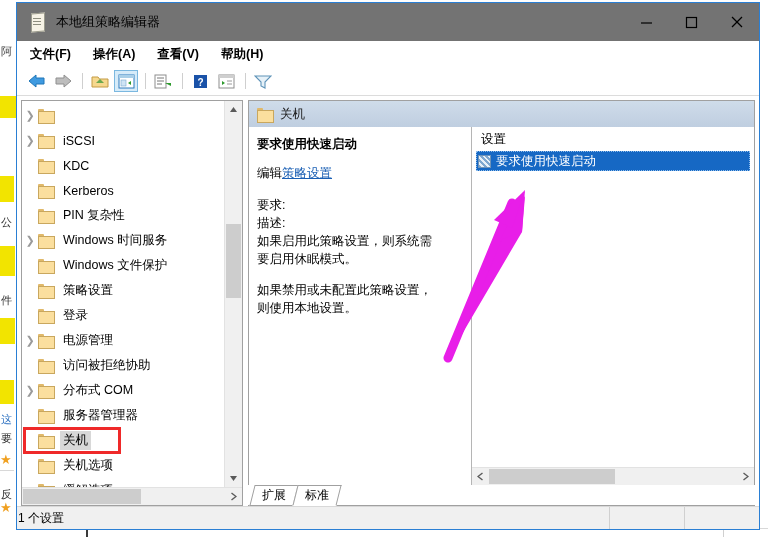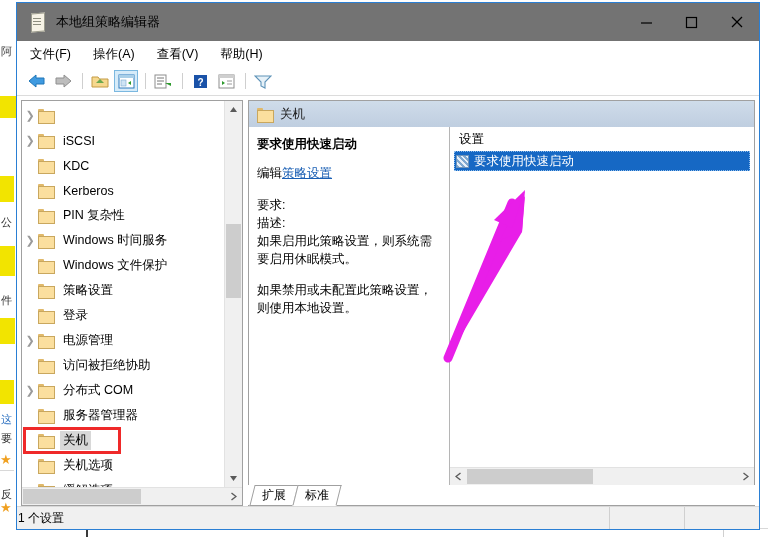--- a/index.html
+++ b/index.html
@@ -30,21 +30,21 @@
   #app-icon .pg{position:absolute;left:2px;top:0;width:12px;height:17px;background:#f7f3e6;border:1px solid #9b9b8d;transform:skewY(-4deg);}
   #app-icon .l1,#app-icon .l2,#app-icon .l3{position:absolute;left:4px;height:1px;background:#8d8d7e;width:8px;}
   #app-icon .l1{top:5px;}#app-icon .l2{top:8px;}#app-icon .l3{top:11px;}
   #title-text{margin-left:9px;font-size:13px;color:#000;}
   .wbtns{margin-left:auto;display:flex;height:38px;}
   .wbtn{width:45px;height:38px;display:flex;align-items:center;justify-content:center;cursor:default;}
   .wbtn svg{display:block;}
 
   
   #menubar{height:26px;flex:0 0 26px;display:flex;align-items:center;padding-left:13px;font-size:12.5px;color:#000;background:#fff;}
-  .menu-item{margin-right:22px;cursor:default;}
+  .menu-item{margin-right:22px;cursor:default;font-weight:bold;}
 
   
   #toolbar{height:28px;flex:0 0 28px;display:flex;align-items:center;padding-left:8px;background:#fff;border-bottom:1px solid #dcdcdc;}
   .tb{width:24px;height:22px;display:flex;align-items:center;justify-content:center;margin-right:2px;}
   .tb.sel{background:#d6ebf9;border:1px solid #7bb8e0;box-sizing:border-box;}
   .tsep{width:1px;height:16px;background:#cfcfcf;margin:0 5px;}
 
   
   #body{flex:1;display:flex;background:#ffffff;padding:4px 4px 0 4px;box-sizing:border-box;min-height:0;}
 
@@ -88,21 +88,21 @@
   
   #desc{width:200px;flex:0 0 200px;padding:9px 10px 0 8px;box-sizing:border-box;overflow:hidden;background:#fff;}
   #desc .d-title{font-size:12.5px;font-weight:bold;color:#000;line-height:16px;margin-bottom:13px;}
   #desc .d-edit{font-size:12.5px;color:#000;margin-bottom:14px;}
   #desc .d-edit a{color:#1a5fb4;text-decoration:underline;cursor:pointer;}
   #desc .d-h{font-size:12.5px;color:#000;line-height:18px;}
   #desc .d-p{font-size:12.5px;color:#000;line-height:18px;margin-bottom:13px;}
 
   
   #listcol{flex:1;display:flex;flex-direction:column;min-width:0;min-height:0;
-           border-left:1px solid #b5b5b5;background:#fff;position:relative;}
+           border-left:1px solid #b5b5b5;background:#fff;position:relative;margin-left:22px;}
   #listcol::before{
     content:"";position:absolute;left:-1px;top:-4px;width:12px;height:12px;
     border-top:1px solid #b5b5b5;border-left:1px solid #b5b5b5;
     border-radius:6px 0 0 0;background:transparent;display:none;
   }
   #list-head{height:24px;flex:0 0 24px;display:flex;align-items:center;padding-left:9px;font-size:12.5px;color:#000;}
   #list-rows{flex:1;overflow:hidden;padding:0 4px;}
   .lrow{height:20px;display:flex;align-items:center;font-size:12.5px;cursor:default;}
   .lrow.sel{background:#1668c4;color:#fff;outline:1px dotted #8fbdec;outline-offset:-1px;}
   .gpoicon{width:13px;height:13px;flex:0 0 13px;margin:0 5px 0 2px;

